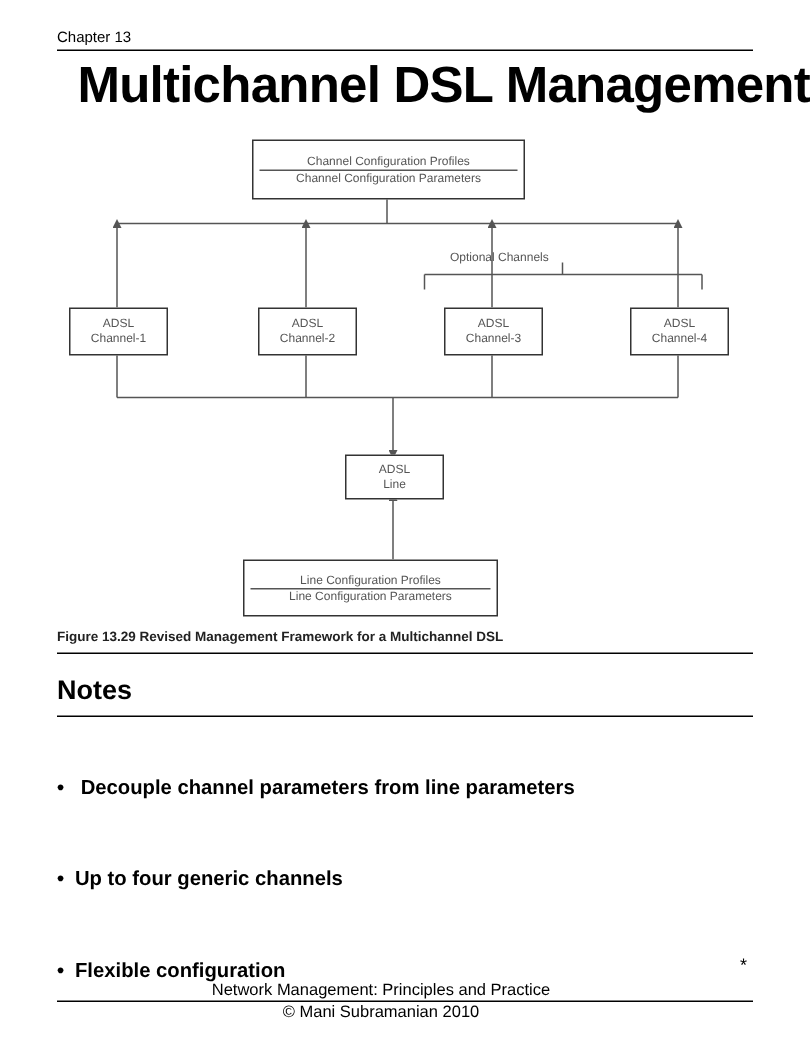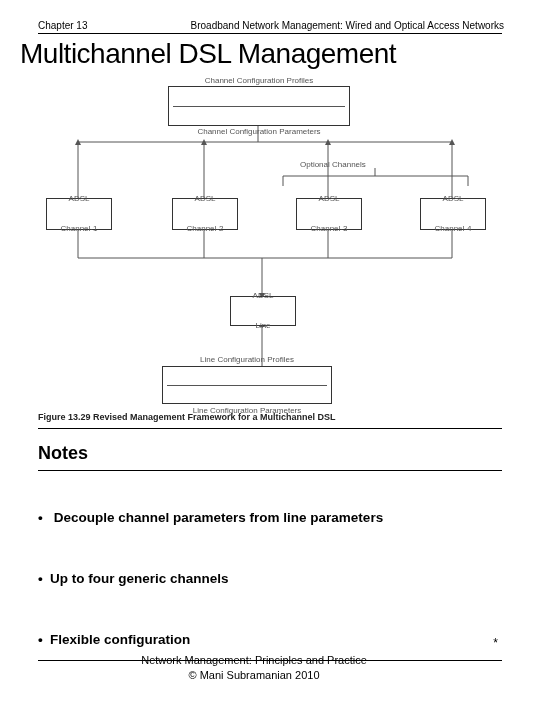--- a/index.html
+++ b/index.html
@@ -17,42 +17,42 @@
     justify-content: space-between;
     padding: 20px 36px 2px 38px;
     font-size: 10px;
   }
   .header-hr, .notes-hr {
     margin: 0 38px;
     border: none;
     border-top: 1.5px solid #000;
   }
   .title {
-    font-size: 28px;
-    font-weight: normal;
+    font-size: 34px;
+    font-weight: bold;
     margin: 4px 0 8px 20px;
     letter-spacing: -0.5px;
+    text-align: right;
   }
   .diagram {
     margin: 0 38px;
     position: relative;
     height: 330px;
   }
   .box {
     position: absolute;
     border: 1px solid #333;
     background: #fff;
     font-size: 8px;
     color: #555;
     text-align: center;
     display: flex;
     flex-direction: column;
     justify-content: center;
     line-height: 1.2;
-    gap: 20px;
   }
   .box-inner-line {
     border-top: 1px solid #555;
     margin: 0 4px;
   }
   .top-box {
     left: 130px;
     top: 8px;
     width: 180px;
     height: 34px;
@@ -132,21 +132,20 @@
     right: 42px;
     bottom: 56px;
     font-size: 12px;
   }
 </style>
 </head>
 <body>
 
 <div class="header-row">
   <span>Chapter 13</span>
-  <span>Broadband Network Management: Wired and Optical Access Networks</span>
 </div>
 <hr class="header-hr">
 
 <div class="title">Multichannel DSL Management</div>
 
 <div class="diagram">
   <svg class="arrows">
     <defs>
       <marker id="ah" markerWidth="6" markerHeight="6" refX="3" refY="3" orient="auto">
         <path d="M0,0 L6,3 L0,6 Z" fill="#555"></path>

